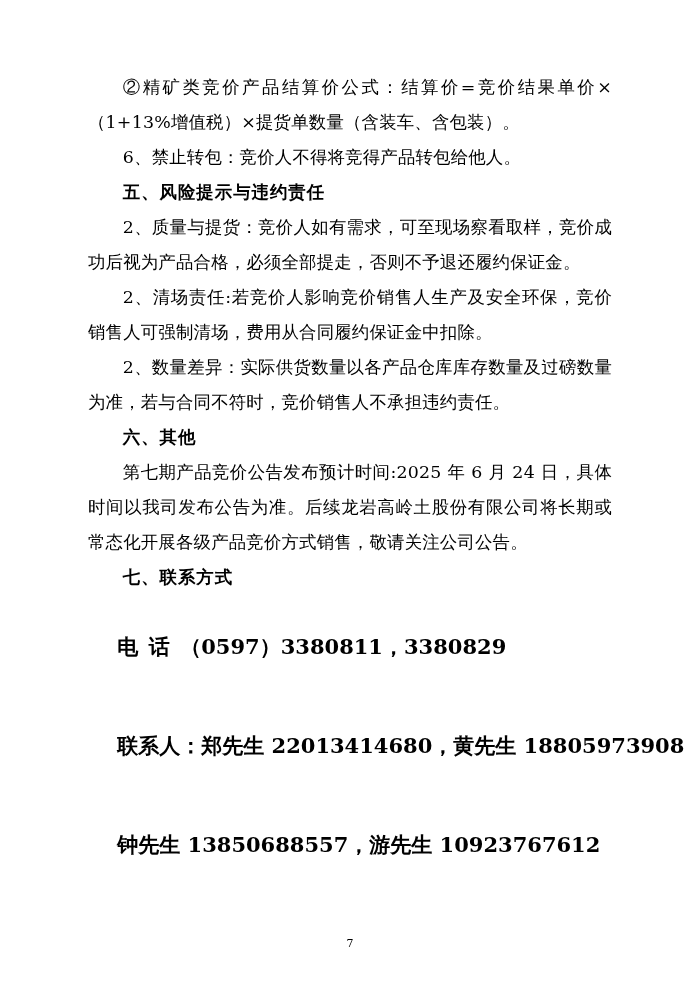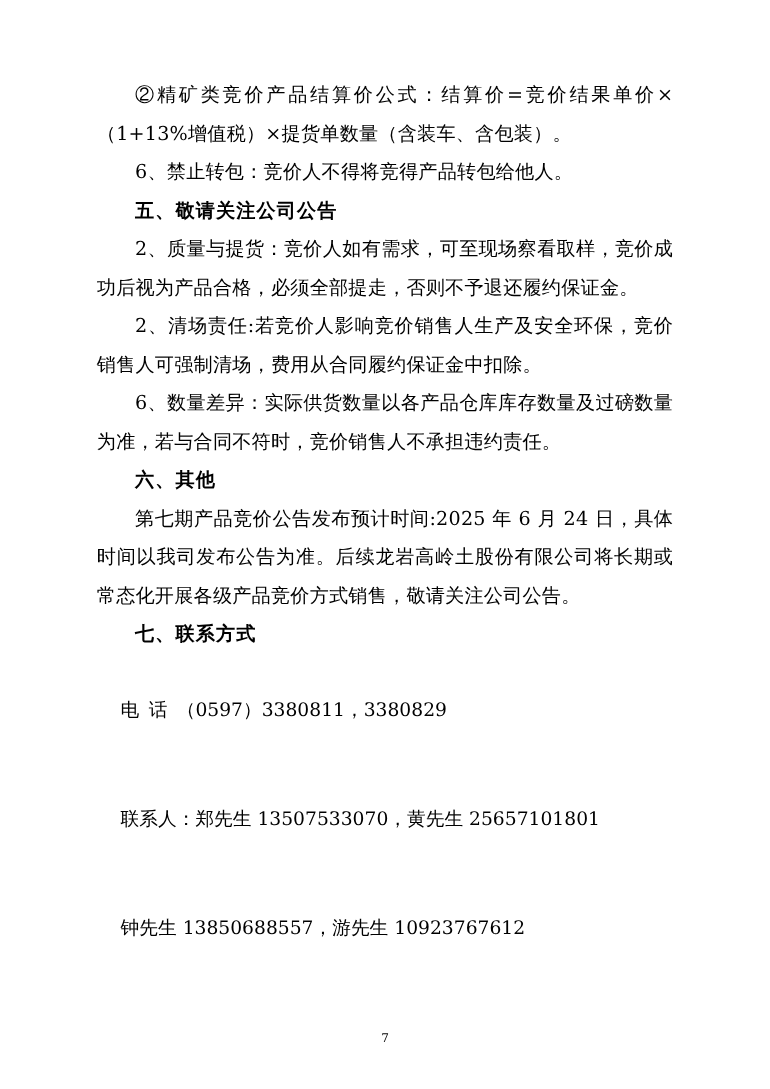--- a/index.html
+++ b/index.html
@@ -37,25 +37,26 @@
   }
   .heading {
     font-size: 17.4px;
     line-height: 35px;
     font-weight: bold;
     text-indent: 2em;
     margin: 0;
     letter-spacing: 1px;
   }
   .contact-line {
-    font-size: 17px;
+    font-size: 21px;
     line-height: 33px;
     margin: 0;
     white-space: pre;
     text-indent: 2em;
+    font-weight: bold;
   }
   .contact-line.cont {
     text-indent: 5.1em;
   }
   .contact-label-spaced {
     letter-spacing: 0.5em;
   }
   .pagenum {
     position: absolute;
     left: 0;
@@ -69,40 +70,40 @@
   .blockgap { height: 2px; }
 </style>
 </head>
 <body>
 
 <div class="page">
 
   <p class="para indent2">②精矿类竞价产品结算价公式：结算价=竞价结果单价×（1+13%增值税）×提货单数量（含装车、含包装）。</p>
   <p class="para indent2">6、禁止转包：竞价人不得将竞得产品转包给他人。</p>
 
-  <p class="heading">五、敬请关注公司公告</p>
+  <p class="heading">五、风险提示与违约责任</p>
 
   <p class="para indent2">2、质量与提货：竞价人如有需求，可至现场察看取样，竞价成功后视为产品合格，必须全部提走，否则不予退还履约保证金。</p>
   <p class="para indent2">2、清场责任:若竞价人影响竞价销售人生产及安全环保，竞价销售人可强制清场，费用从合同履约保证金中扣除。</p>
-  <p class="para indent2">6、数量差异：实际供货数量以各产品仓库库存数量及过磅数量为准，若与合同不符时，竞价销售人不承担违约责任。</p>
+  <p class="para indent2">2、数量差异：实际供货数量以各产品仓库库存数量及过磅数量为准，若与合同不符时，竞价销售人不承担违约责任。</p>
 
   <p class="heading">六、其他</p>
 
   <p class="para indent2">第七期产品竞价公告发布预计时间:2025 年 6 月 24 日，具体时间以我司发布公告为准。后续龙岩高岭土股份有限公司将长期或常态化开展各级产品竞价方式销售，敬请关注公司公告。</p>
 
   <p class="heading">七、联系方式</p>
 
   <div class="blockgap"></div>
 
   <p class="contact-line">
     <span class="contact-label-spaced">电话</span><span>（0597）3380811，3380829</span>
   </p>
 
   <p class="contact-line">
-    <span>联系人：</span><span>郑先生 13507533070，黄先生 25657101801</span>
+    <span>联系人：</span><span>郑先生 22013414680，黄先生 18805973908</span>
   </p>
 
   <p class="contact-line cont">
     <span>钟先生 13850688557，游先生 10923767612</span>
   </p>
 
   <p class="contact-line cont">
     
   </p>
 

